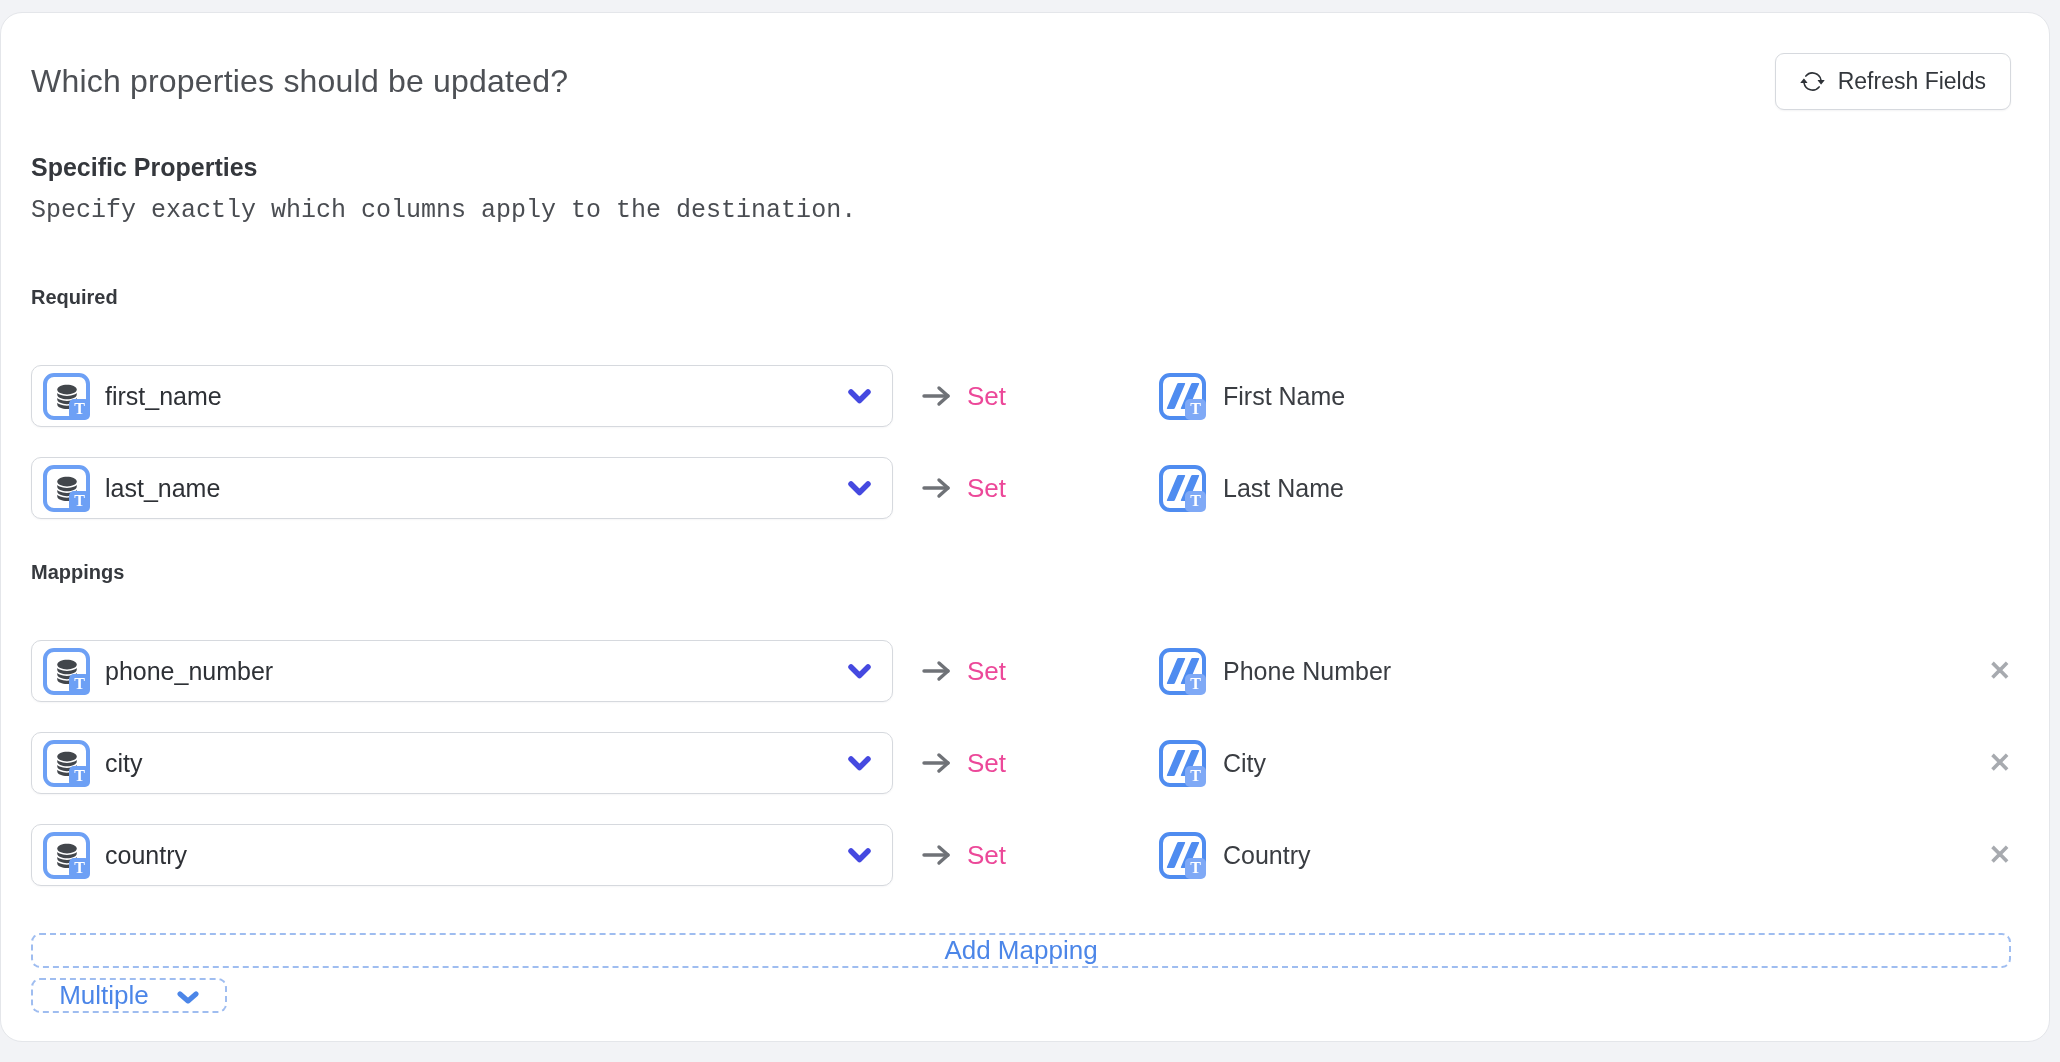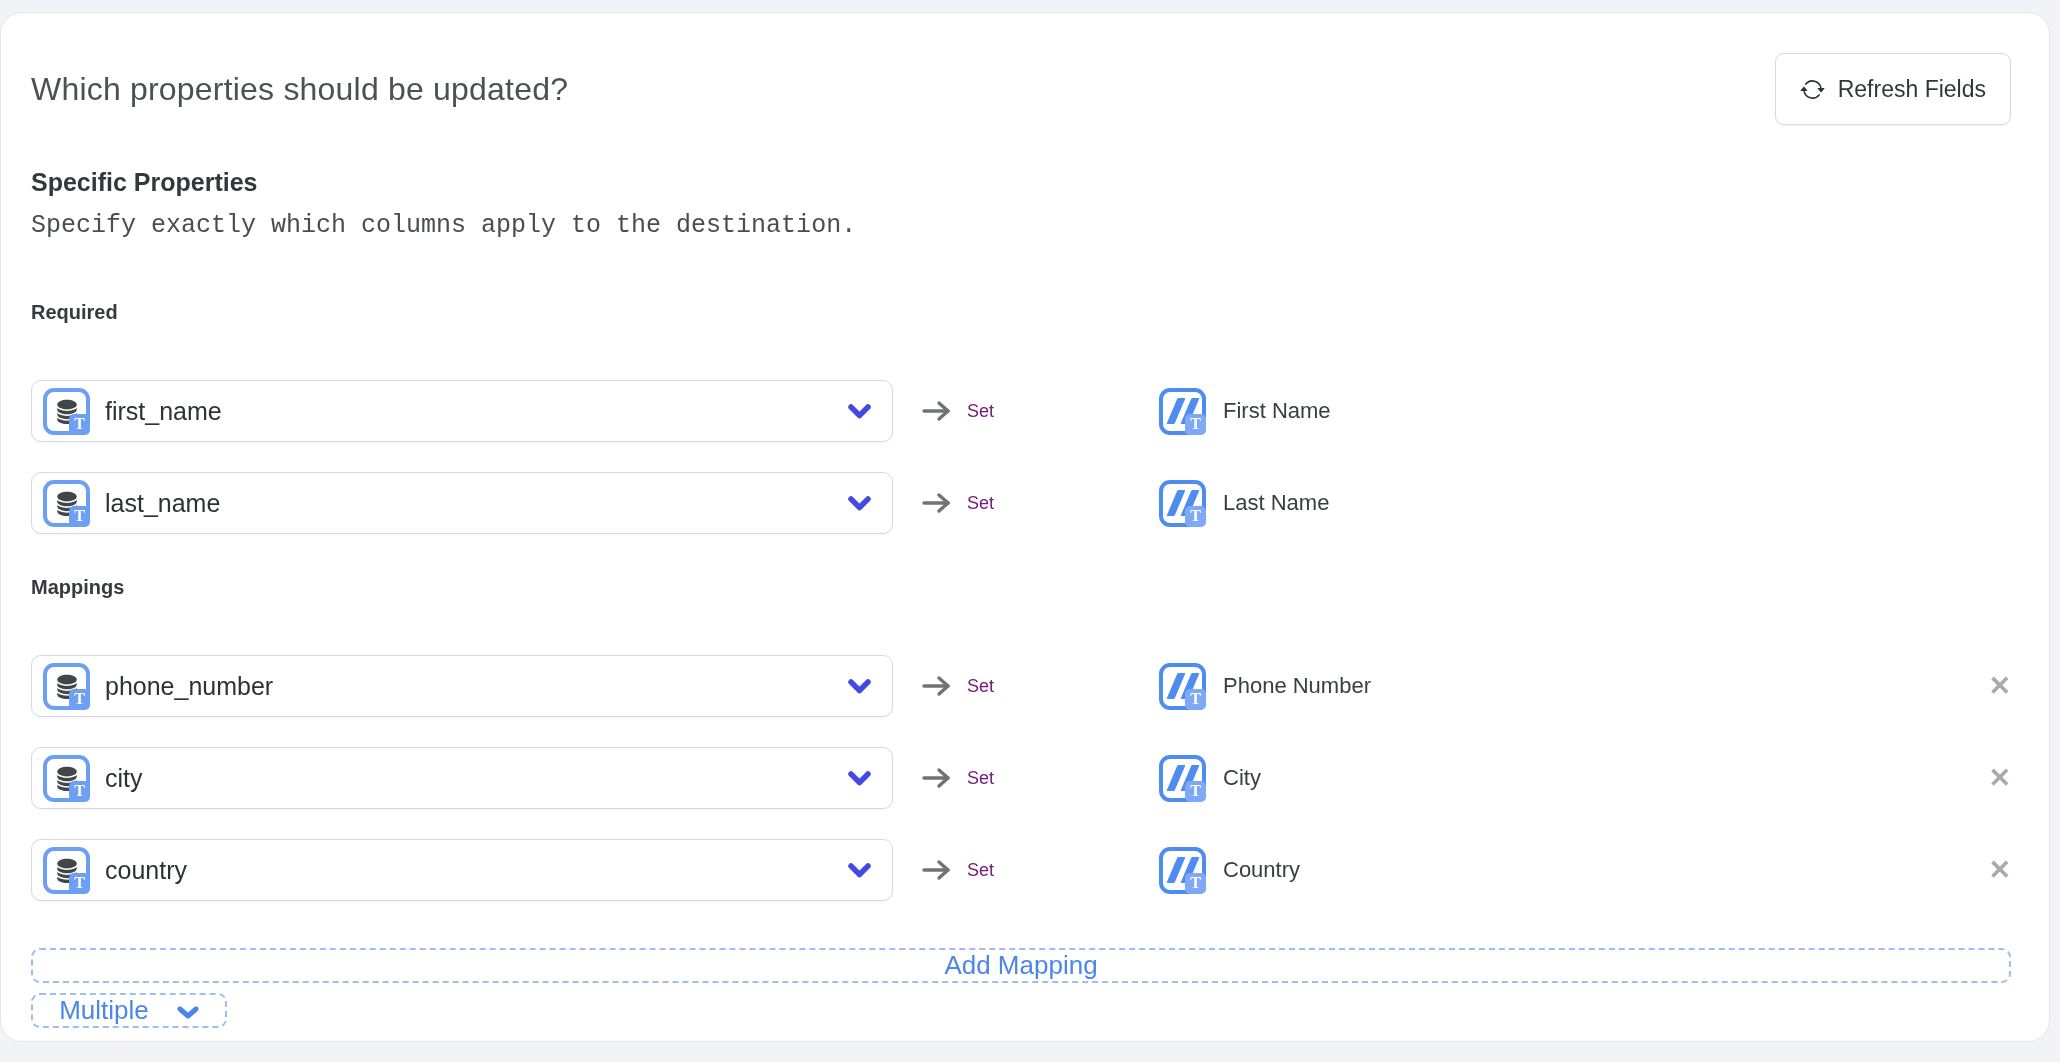--- a/index.html
+++ b/index.html
@@ -21,21 +21,21 @@
   }
   .card-header {
     margin-top: 40px;
     display: flex;
     justify-content: space-between;
     align-items: center;
   }
   .page-title { font-size: 32px; font-weight: 400; color: #4d5055; letter-spacing: .2px; }
   .refresh-btn {
     display: flex; align-items: center; gap: 13px;
-    height: 72px; padding: 0 24px;
+    height: 57px; padding: 0 24px;
     background: #fff;
     border: 1px solid #d6d9de; border-radius: 9px;
     font-size: 23px; color: #33373c;
     font-family: inherit;
     box-shadow: 0 1px 2px rgba(16,24,40,.05);
     cursor: pointer;
   }
   .refresh-icon { width: 25px; height: 25px; fill: #2e3237; }
   .intro { margin-top: 42px; }
   .intro-heading { font-size: 25px; font-weight: 700; color: #34373c; line-height: 30px; }
@@ -89,23 +89,23 @@
     margin-left: auto; width: 25px; height: 15px;
     stroke: #4549e0; stroke-width: 5.5; fill: none;
     stroke-linecap: round; stroke-linejoin: round;
   }
   .set-col { display: flex; align-items: center; gap: 15px; padding-left: 28px; }
   .arrow-svg {
     width: 31px; height: 24px;
     stroke: #6f7277; stroke-width: 3.4; fill: none;
     stroke-linecap: round; stroke-linejoin: round;
   }
-  .set-text { font-size: 18px; color: #701a75; }
+  .set-text { font-size: 26px; color: #ec4899; }
   .dest-col { display: flex; align-items: center; gap: 17px; }
-  .dest-text { font-size: 22px; color: #3a3d42; }
+  .dest-text { font-size: 25px; color: #3a3d42; }
   .close-btn {
     justify-self: end;
     font-size: 27px; font-weight: 700; color: #a7aaaf;
     line-height: 1; cursor: pointer;
   }
   .footer { margin-top: 47px; display: flex; gap: 10px; height: 70px; flex-direction: column; }
   .add-mapping {
     flex: 1;
     border: 2px dashed #9fbdf0; border-radius: 9px;
     background: #fff;

